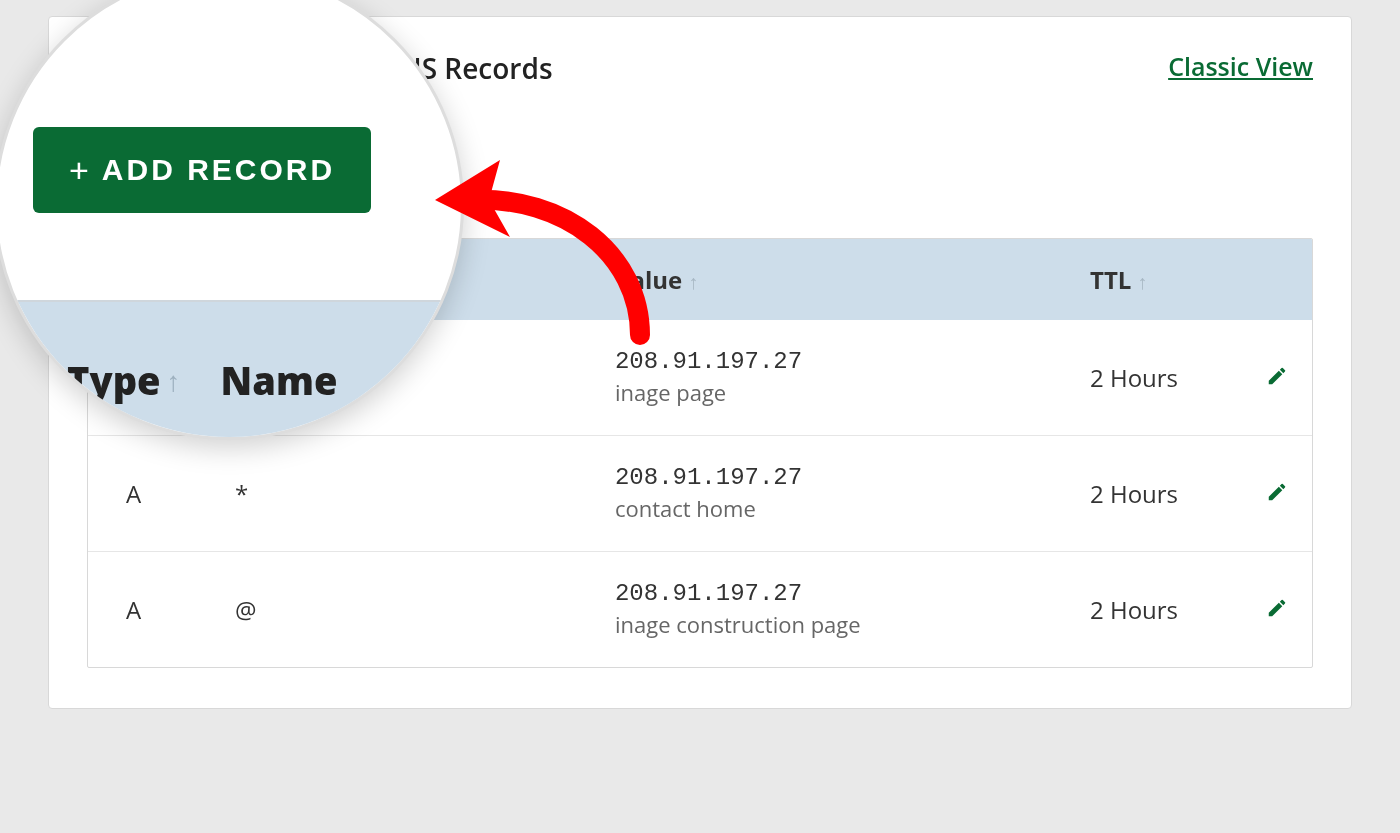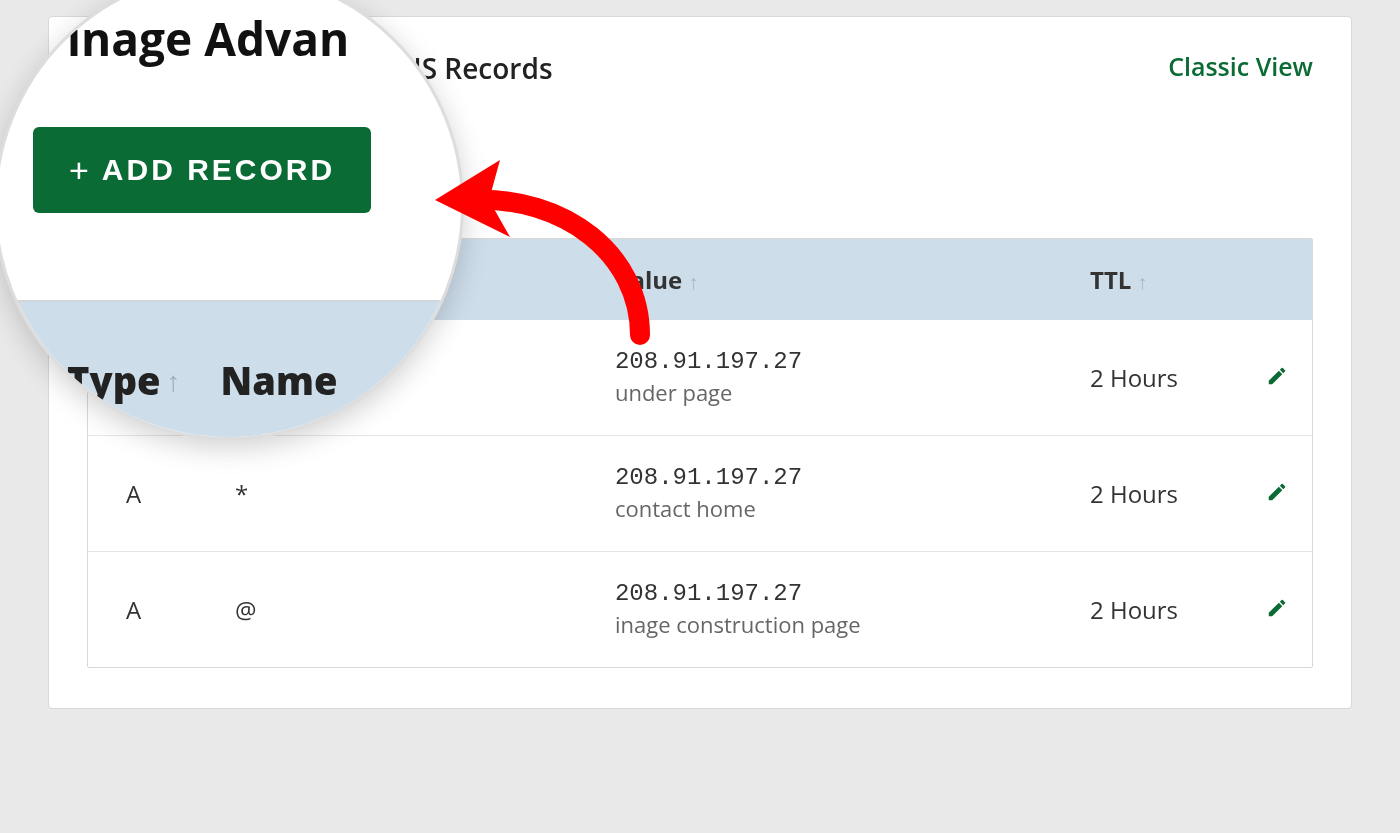--- a/index.html
+++ b/index.html
@@ -31,20 +31,21 @@
     .page-title {
       font-size: 28px;
       font-weight: 600;
       color: #222;
       white-space: pre;
     }
     .classic-link {
       font-size: 25px;
       font-weight: 600;
       color: #0a6b34;
+      text-decoration: underline;
       cursor: pointer;
     }
     .add-record-btn {
       margin-top: 46px;
       background: #0a6b34;
       color: #fff;
       border: none;
       border-radius: 4px;
       font-size: 23px;
       font-weight: 700;
@@ -229,21 +230,21 @@
           </th>
           <th class="col-edit"></th>
         </tr>
       </thead>
       <tbody>
         <tr>
           <td class="col-type">A</td>
           <td class="col-name"></td>
           <td class="col-value">
             <div class="value-main">208.91.197.27</div>
-            <div class="value-sub">under page</div>
+            <div class="value-sub">inage page</div>
           </td>
           <td class="col-ttl">2 Hours</td>
           <td class="col-edit">
             <span class="edit-icon">
               <svg width="22" height="22" viewBox="0 0 24 24" fill="#0a6b34">
                   <path d="M3 17.25V21h3.75l11-11-3.75-3.75-11 11zM20.71 7.04a1 1 0 0 0 0-1.41l-2.34-2.34a1 1 0 0 0-1.41 0l-1.83 1.83 3.75 3.75 1.83-1.83z"></path>
                 </svg>
             </span>
           </td>
         </tr>
@@ -279,21 +280,20 @@
             </span>
           </td>
         </tr>
       </tbody>
     </table>
   </div>
 </div>
 
 <div class="magnifier">
   <div class="mag-inner">
-    <div class="mag-title">inage Advan</div>
     <button class="mag-btn">
       <span class="plus">+</span>
       <span>ADD RECORD</span>
     </button>
     <div class="mag-table-head">
       <div class="mag-th">
         <span>Type</span>
           <span class="sort-arrow">↑</span>
       </div>
       <div class="mag-th">

